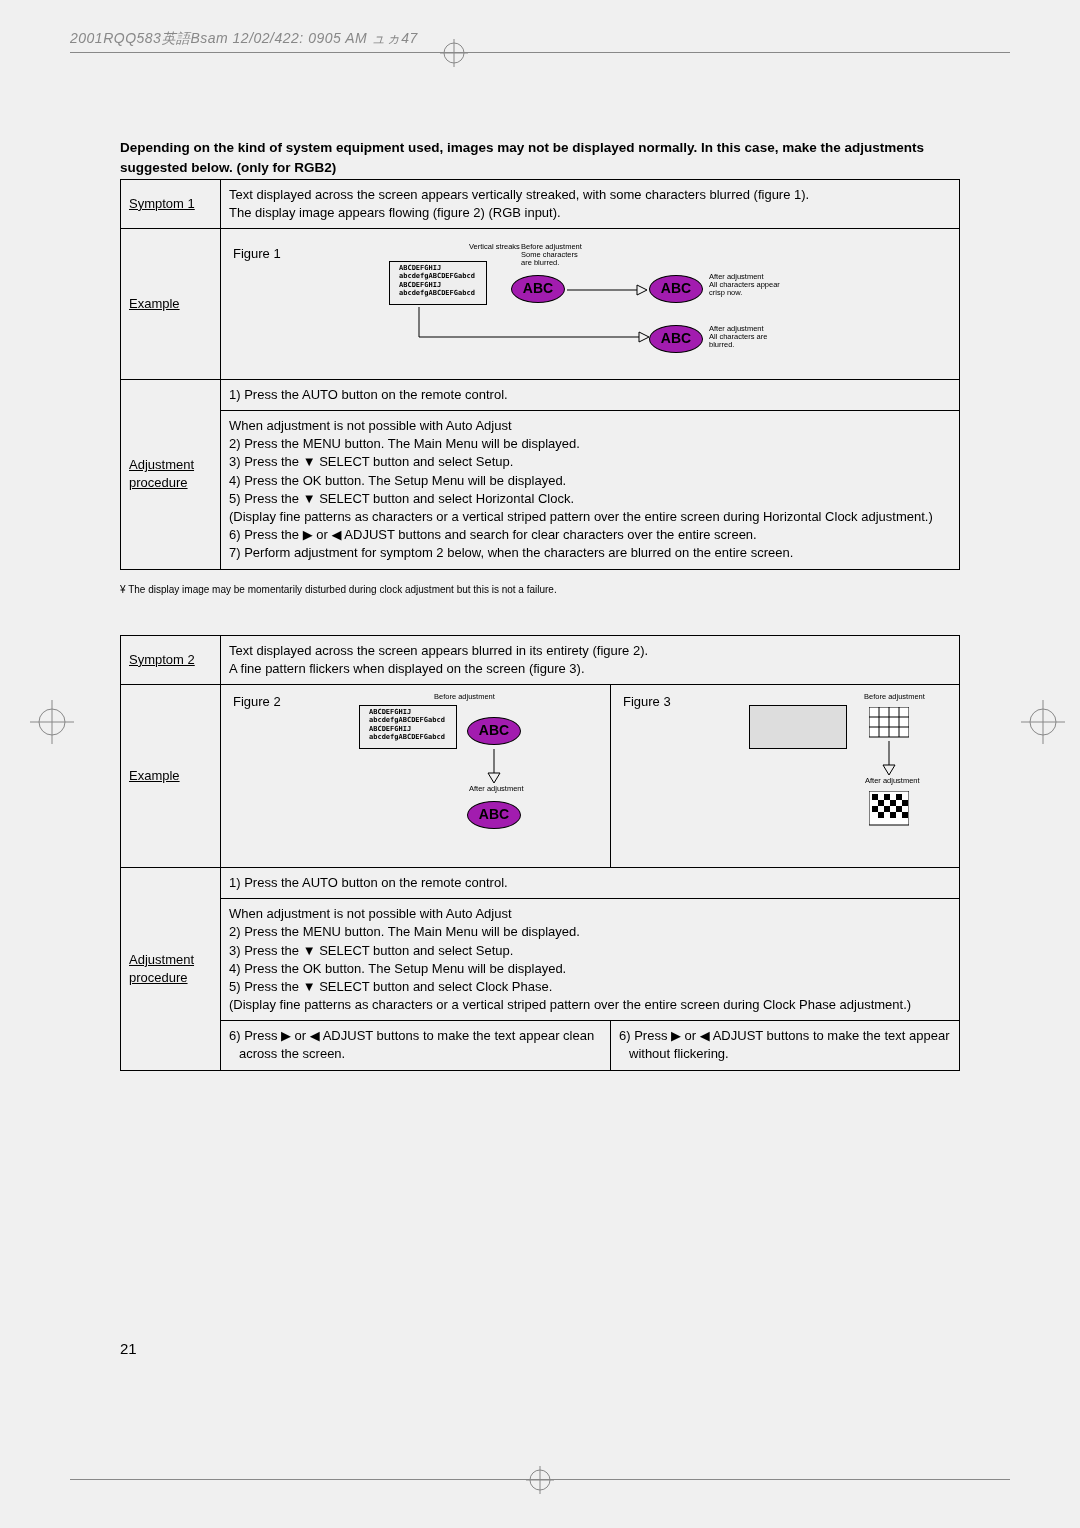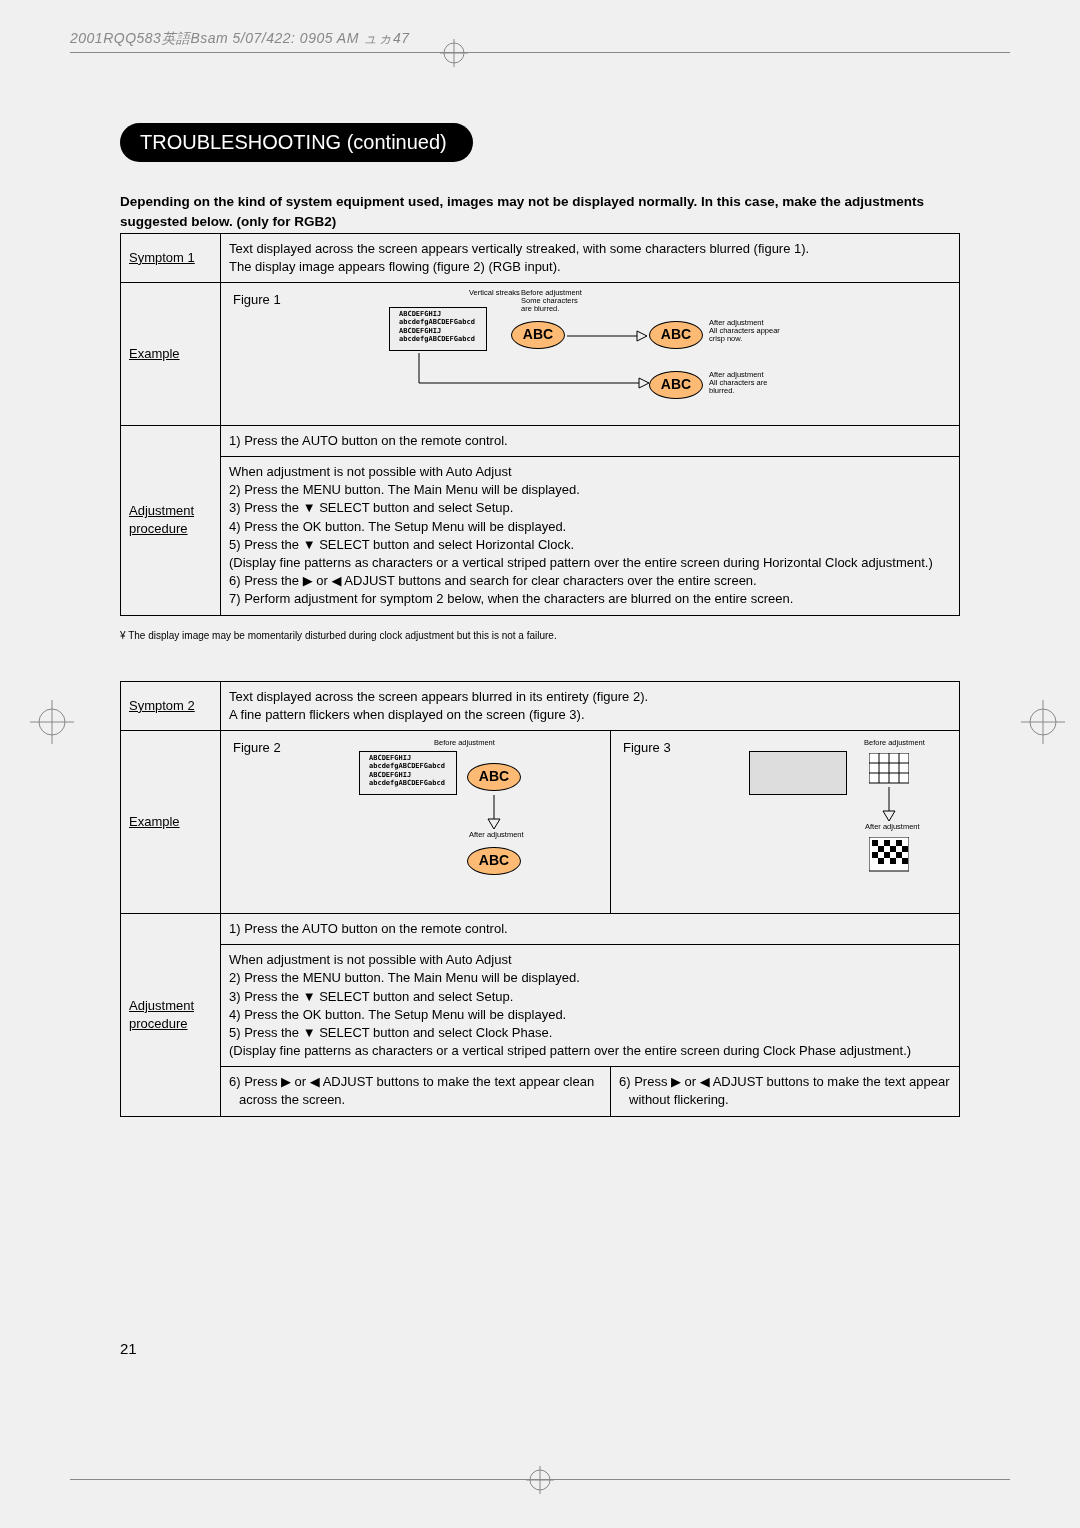--- a/index.html
+++ b/index.html
@@ -112,20 +112,21 @@
   .page-num {
     position: absolute;
     left: 120px;
     top: 1340px;
     font-size: 15px;
   }
   
   .example-area {
     position: relative;
     height: 130px;
+    margin-top: 8px;
   }
   .fig-label {
     position: absolute;
     left: 4px;
     top: 2px;
     font-size: 13px;
   }
   .screenbox {
     position: absolute;
     border: 1px solid #000;
@@ -138,45 +139,45 @@
   }
   .ovalbox {
     position: absolute;
     border: 1px solid #000;
     border-radius: 50%;
     font-weight: bold;
     font-size: 14px;
     display: flex;
     align-items: center;
     justify-content: center;
-    background: #fdba74;
+    background: #a21caf;
   }
   .tiny {
     position: absolute;
     font-size: 7.5px;
     line-height: 1.1;
   }
   .arrow-svg { position: absolute; }
   .example2 { height: 170px; position: relative; }
 </style>
 </head>
 <body>
 
 <div class="page">
-  <div class="header-line">2001RQQ583英語Bsam  5/07/422:  0905 AM   ュヵ47</div>
+  <div class="header-line">2001RQQ583英語Bsam  12/02/422:  0905 AM   ュヵ47</div>
   <div class="crop-top">
     <svg class="crop-mark-top" viewBox="0 0 28 28">
       <circle cx="14" cy="14" r="10" fill="none" stroke="#888" stroke-width="1"></circle>
       <line x1="14" y1="0" x2="14" y2="28" stroke="#888" stroke-width="1"></line>
       <line x1="0" y1="14" x2="28" y2="14" stroke="#888" stroke-width="1"></line>
     </svg>
   </div>
 
   <div class="content">
-    <div class="pill">TROUBLESHOOTING (continued)</div><br>
+    <br>
     <div class="intro">Depending on the kind of system equipment used, images may not be displayed normally.  In this case, make the adjustments suggested below. (only for RGB2)</div>
 
     
     <table class="symptom">
       <tbody>
           <tr>
         <td class="label">Symptom 1</td>
         <td style="white-space:pre-line">Text displayed across the screen appears vertically streaked, with some characters blurred (figure 1).
 The display image appears flowing (figure 2) (RGB input).</td>
       </tr>

